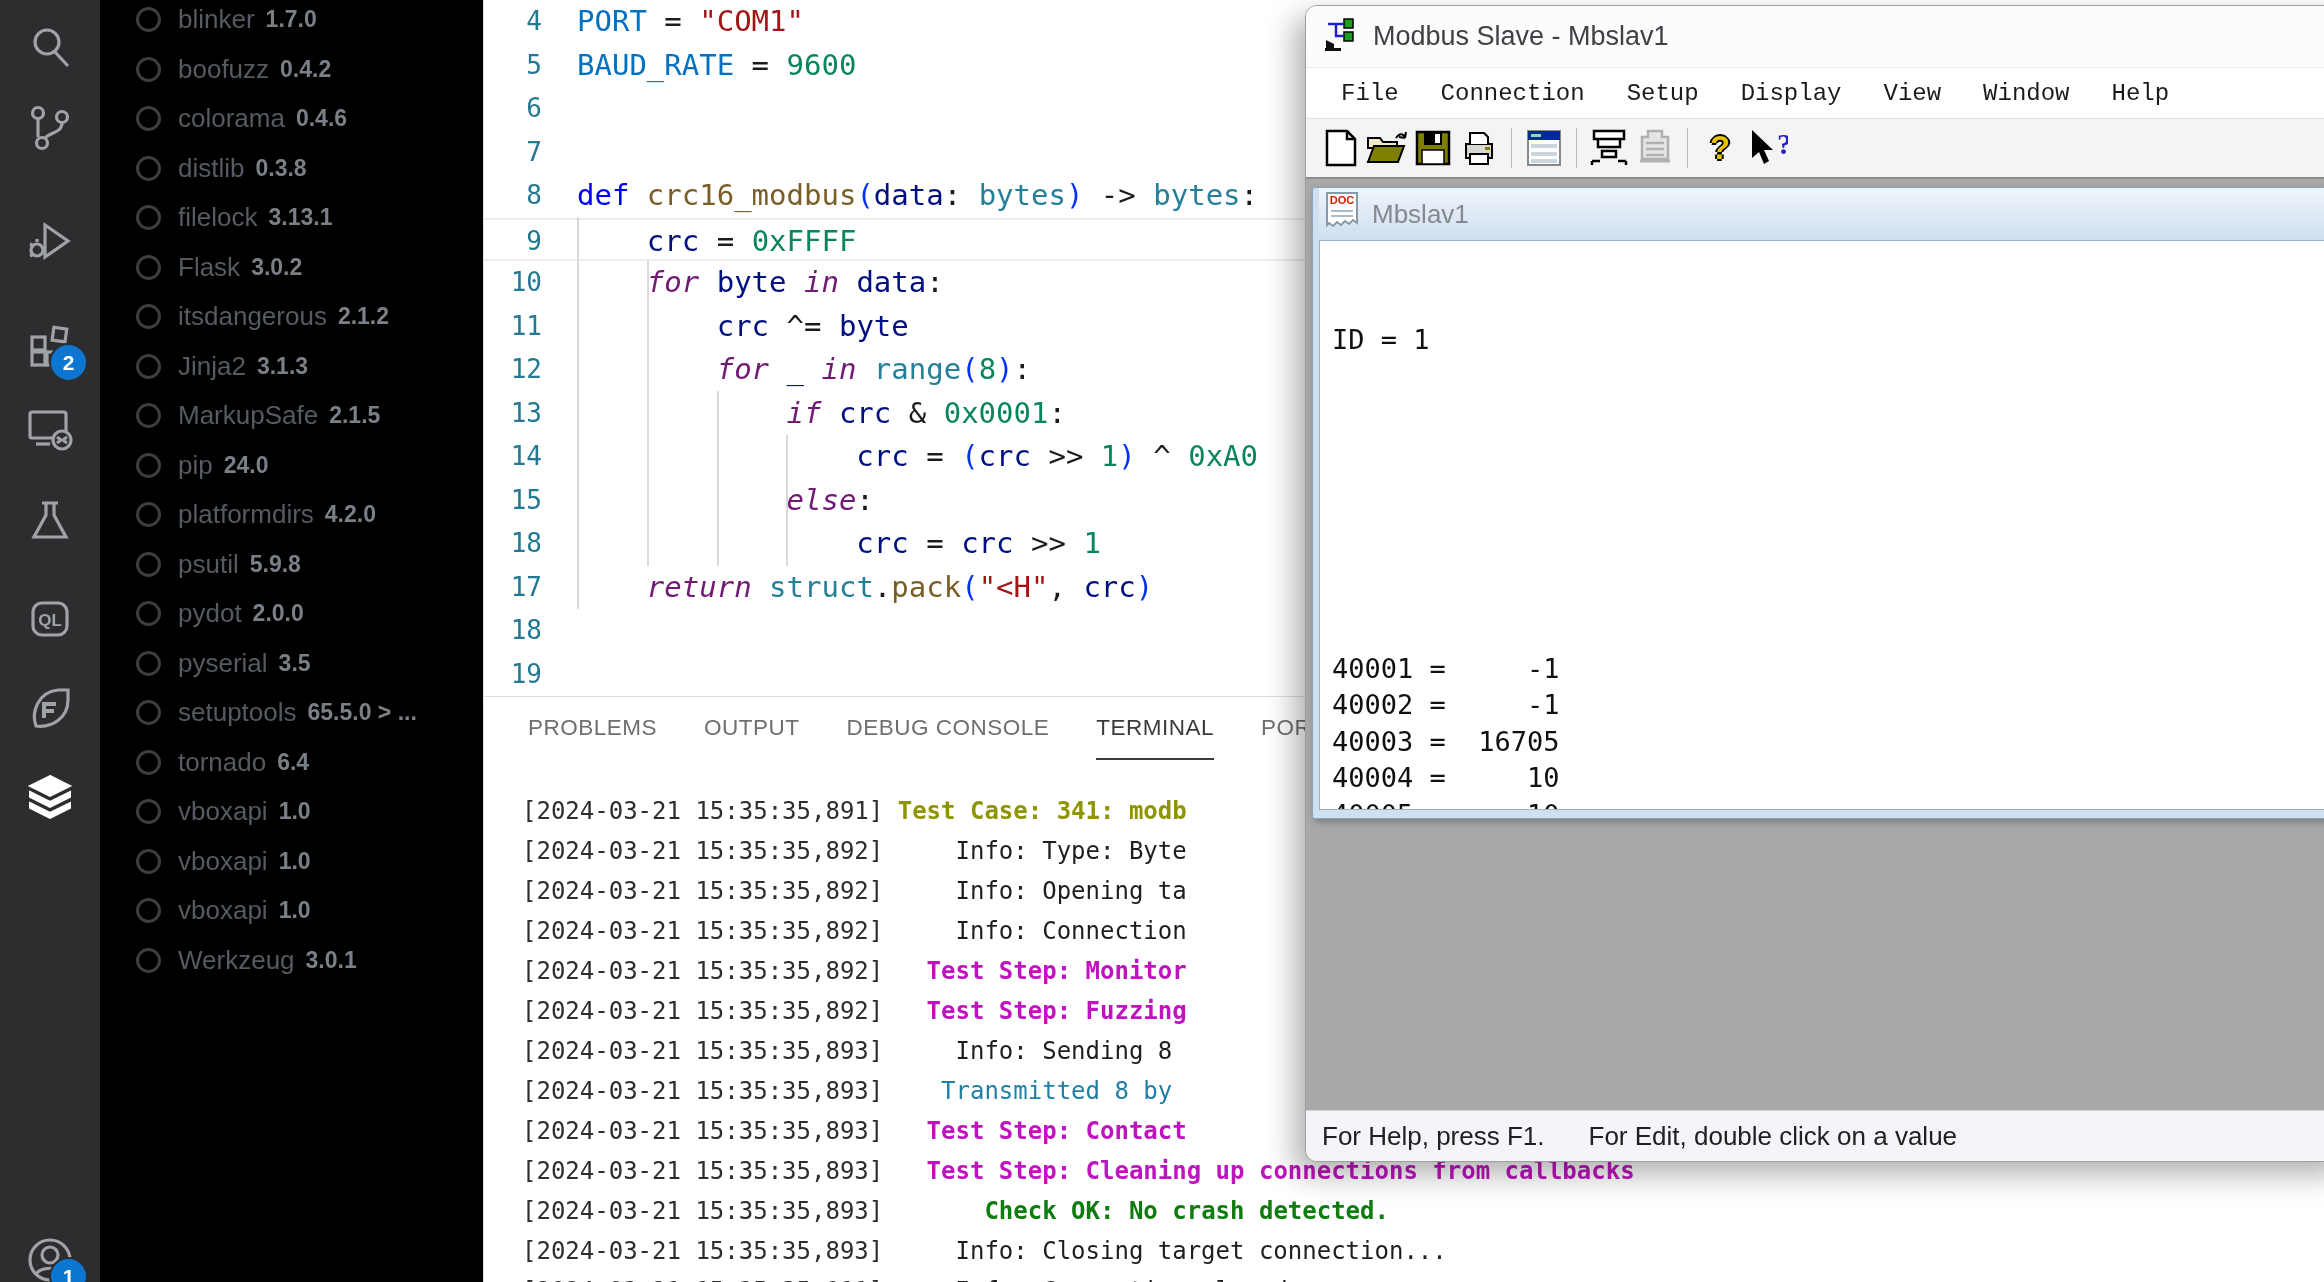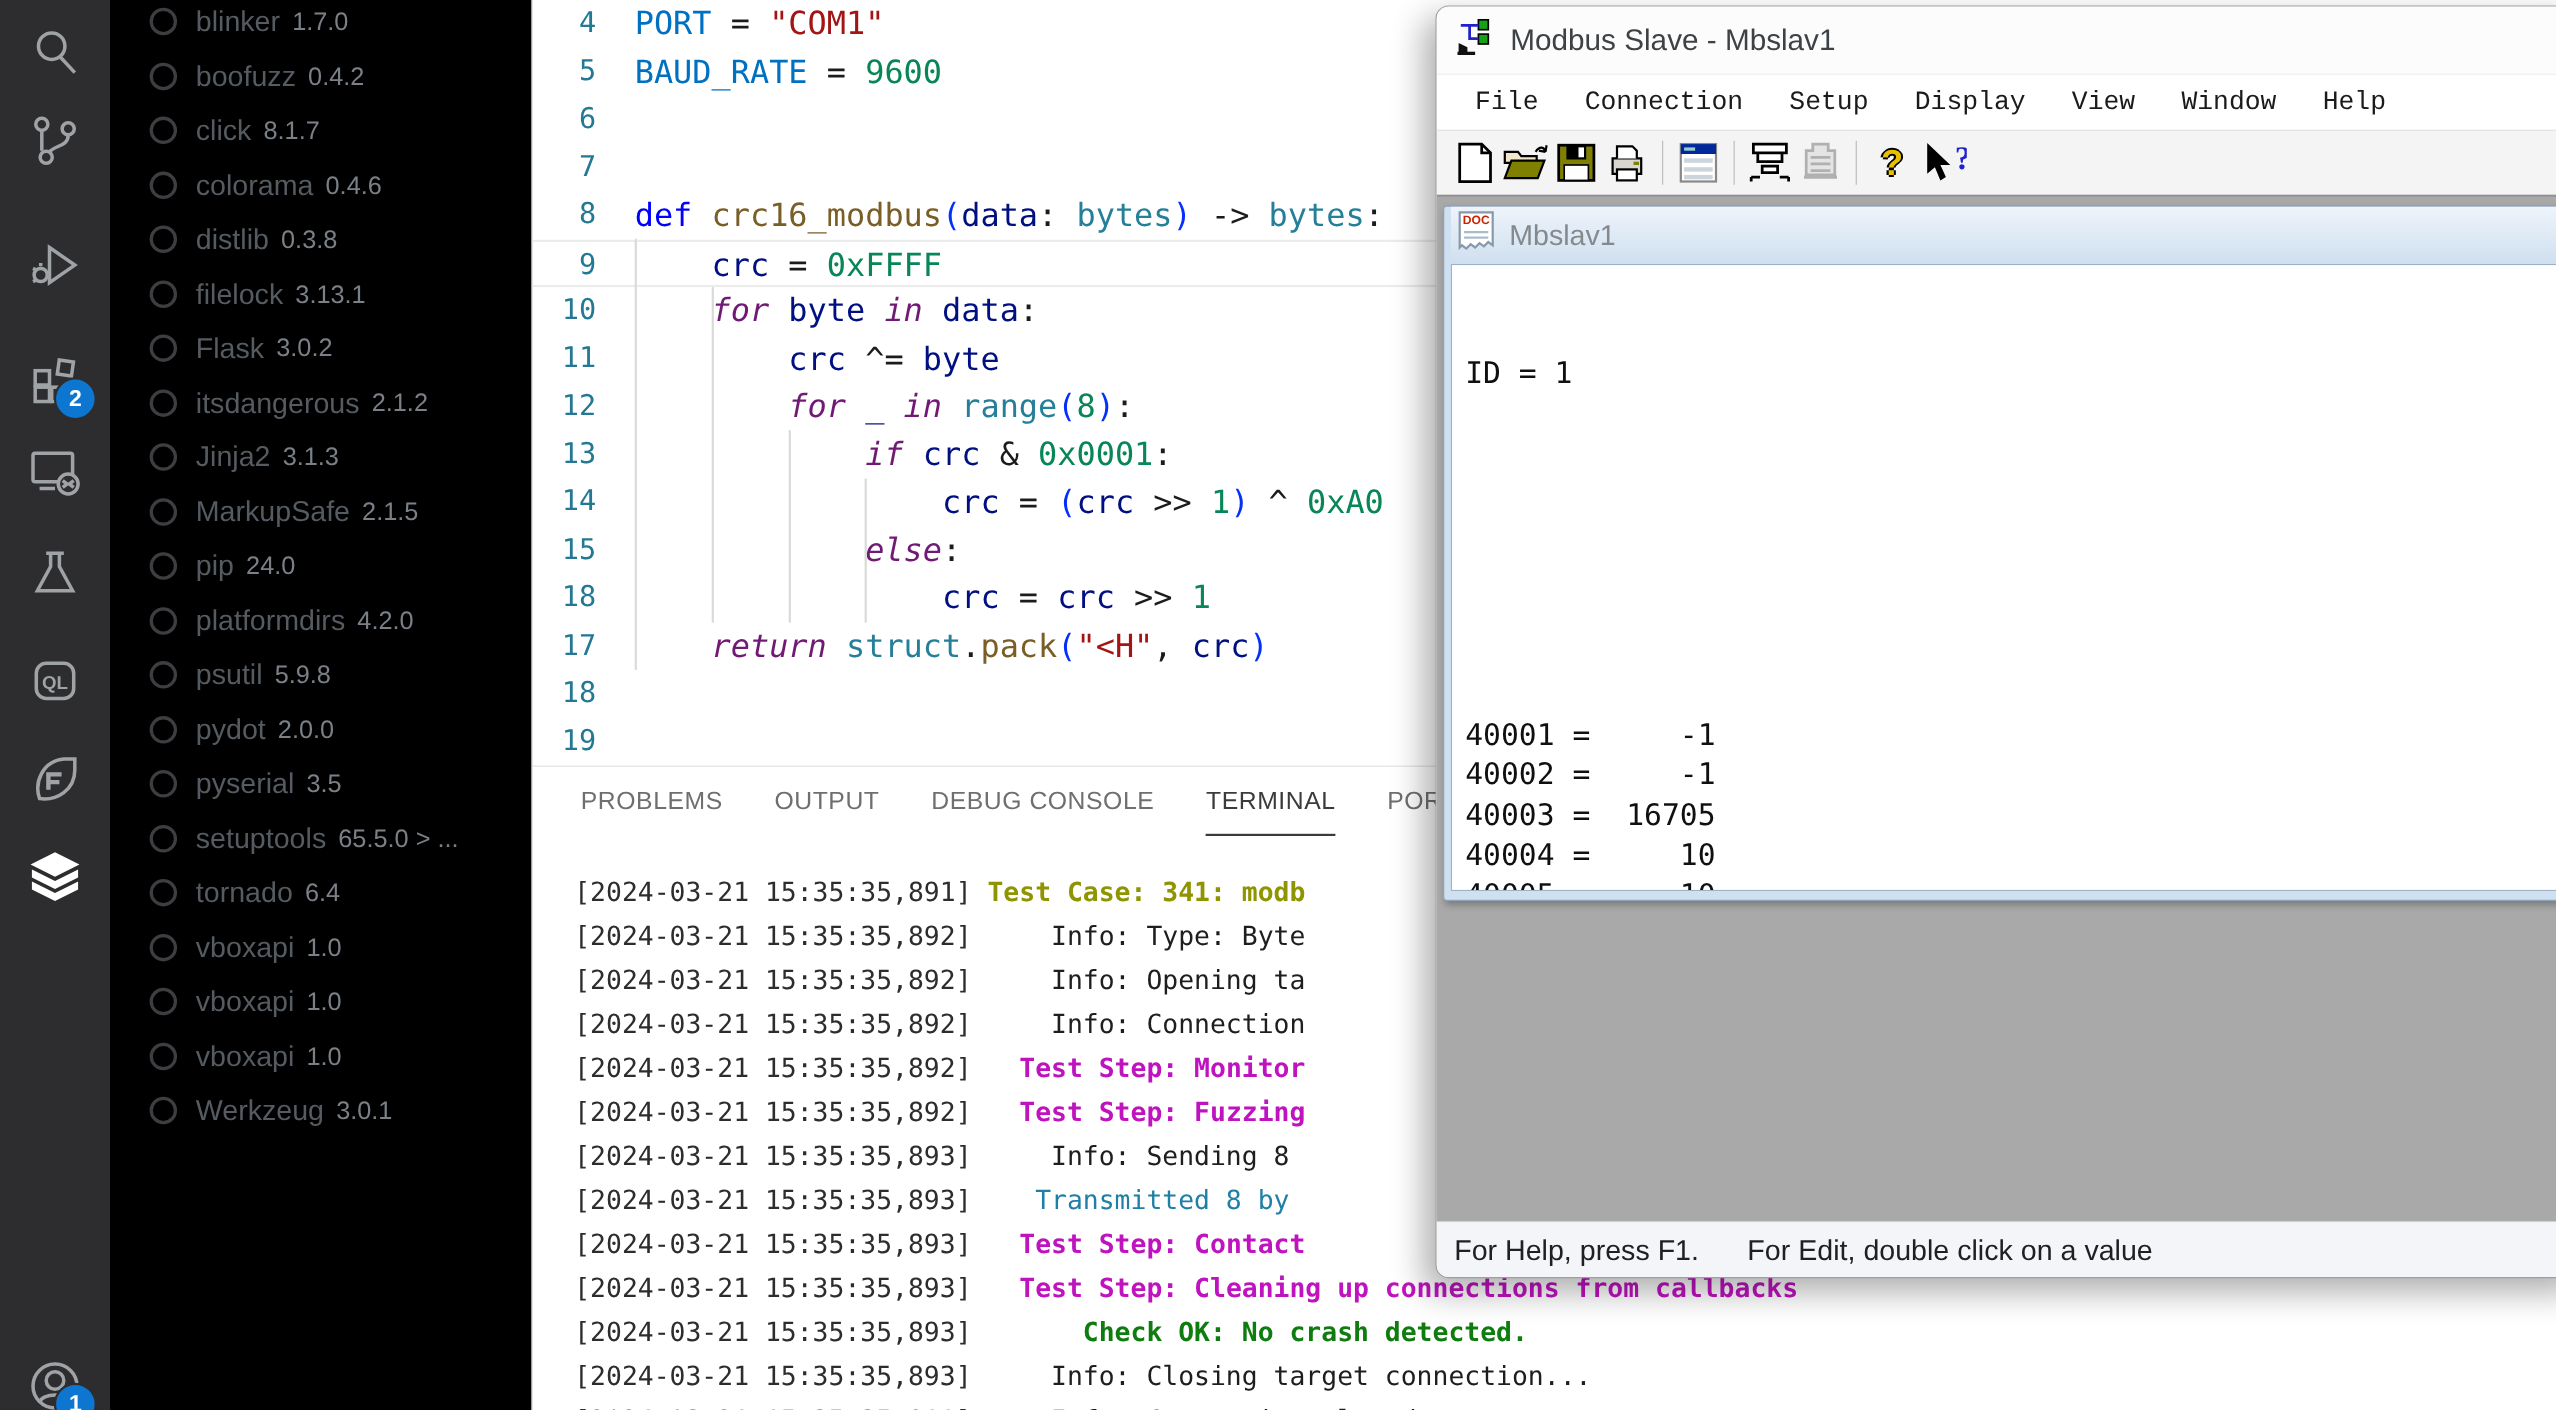--- a/index.html
+++ b/index.html
@@ -14,21 +14,21 @@
             background:#0d76d1;color:#fff;font-size:21px;font-weight:bold;
             display:flex;align-items:center;justify-content:center;border:2px solid #2d2d2f;}
 
   
   .sidebar{position:absolute;left:100px;top:0;width:383px;height:1282px;background:#000000;
            border-right:1px solid #e2e2e2;overflow:hidden;}
   .pkg-list{margin-top:-5px;}
   .pkg{height:49.5px;display:flex;align-items:center;padding-left:36px;}
   .pkg-circle{width:19px;height:19px;border:3.5px solid #3d3d42;border-radius:50%;margin-right:17px;flex:none;}
   .pkg-name{font-size:26px;color:#555b61;margin-right:11px;white-space:nowrap;}
-  .pkg-ver{font-size:23px;color:#7b8087;white-space:nowrap;}
+  .pkg-ver{font-size:23px;color:#7b8087;white-space:nowrap;font-weight:bold;}
 
   
   .editor{position:absolute;left:484px;top:0;right:0;height:696px;background:#fff;}
   .code-row{display:flex;height:43.5px;line-height:43.5px;box-sizing:border-box;
             font-family:"DejaVu Sans Mono",monospace;}
   .code-row.current{border-top:2px solid #ececec;border-bottom:2px solid #ececec;}
   .ln{width:58px;text-align:right;padding-right:16px;flex:none;font-size:26px;color:#237893;}
   .code{white-space:pre;font-size:29px;padding-left:19px;}
   .tk-kw{color:#701a75;font-style:italic;}    .tk-kw2{color:#0000ff;}
   .tk-func{color:#795e26;}  .tk-var{color:#001080;}
@@ -171,25 +171,20 @@
         <span class="pkg-name">blinker</span>
         <span class="pkg-ver">1.7.0</span>
       </div>
       <div class="pkg">
         <span class="pkg-circle"></span>
         <span class="pkg-name">boofuzz</span>
         <span class="pkg-ver">0.4.2</span>
       </div>
       <div class="pkg">
         <span class="pkg-circle"></span>
-        <span class="pkg-name">click</span>
-        <span class="pkg-ver">8.1.7</span>
-      </div>
-      <div class="pkg">
-        <span class="pkg-circle"></span>
         <span class="pkg-name">colorama</span>
         <span class="pkg-ver">0.4.6</span>
       </div>
       <div class="pkg">
         <span class="pkg-circle"></span>
         <span class="pkg-name">distlib</span>
         <span class="pkg-ver">0.3.8</span>
       </div>
       <div class="pkg">
         <span class="pkg-circle"></span>

